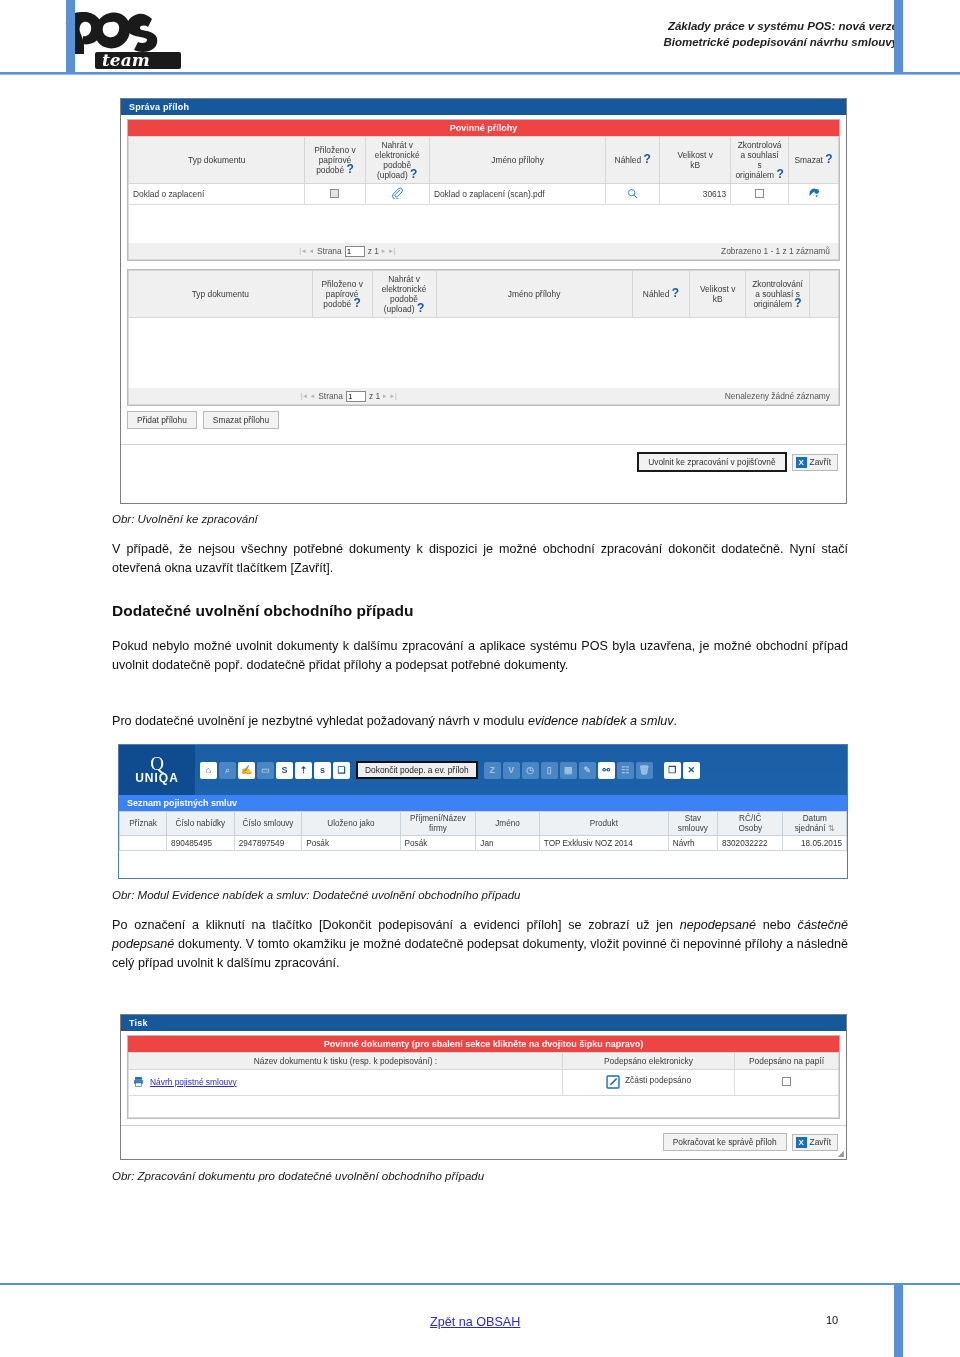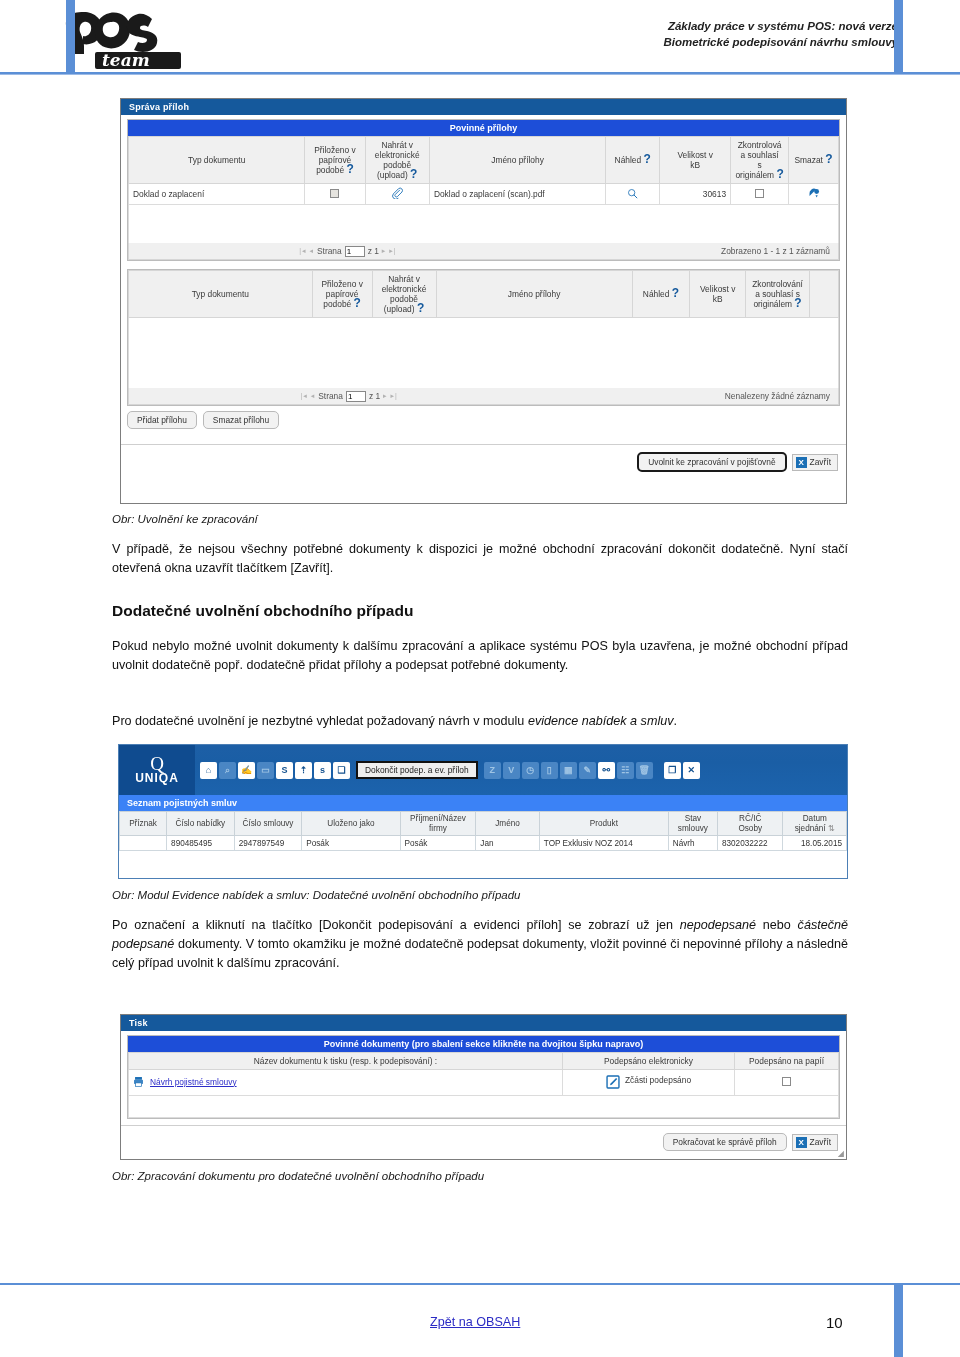--- a/index.html
+++ b/index.html
@@ -28,21 +28,21 @@
   .logo svg { display:block; }
   .hdr-text { position:absolute; right:62px; top:18px; text-align:right;
               font-family:"Liberation Sans", sans-serif; font-style:italic;
               font-size:11.5px; color:#222; line-height:16px; font-weight:600; }
 
   
   .shot { position:absolute; background:#ffffff; border:1px solid #7d7d7d; }
   .titlebar { background:#15599c; color:#fff; font-size:9px; font-weight:bold;
               padding:3px 8px; letter-spacing:.2px; display:flex; align-items:center;
               justify-content:space-between; }
-  .secbar { background:#1d4ed8; color:#fff; font-size:9px; font-weight:bold;
+  .secbar { background:#ef4444; color:#fff; font-size:9px; font-weight:bold;
             text-align:center; padding:3px 4px; }
 
   table.grid { width:100%; border-collapse:collapse; font-size:8.4px; color:#3a3a3a; }
   table.grid th { background:#f0f0f0; border:1px solid #d6d6d6; font-weight:normal;
                   padding:3px 2px; text-align:center; vertical-align:middle; line-height:10px; }
   table.grid td { background:#fff; border:1px solid #dcdcdc; padding:3px 4px;
                   vertical-align:middle; height:17px; }
   .q { color:#15599c; font-weight:bold; font-size:12px; line-height:8px; }
 
   .blankzone { background:#fff; }
@@ -50,21 +50,21 @@
            font-size:8.4px; color:#555; display:flex; align-items:center;
            padding:2px 8px; height:17px; }
   .pager .mid { margin:0 auto; display:flex; align-items:center; gap:3px; }
   .pager .arrows { color:#b2b2b2; letter-spacing:1px; font-size:7px; }
   .pager input { width:20px; height:11px; font-size:8px; border:1px solid #888;
                  padding:0 1px; background:#fff; }
   .pager .right { margin-left:auto; }
 
   .btnrow { padding:5px 6px 7px 6px; display:flex; gap:6px; background:#fff; }
   .btn { background:#f2f2f2; border:1px solid #b9b9b9; font-size:8.4px; color:#333;
-         padding:3px 9px; border-radius:5px; }
+         padding:3px 9px; border-radius:0; }
   .btn.dark { border:2px solid #1a1a1a; }
   .footrow { border-top:1px solid #cfcfcf; background:#fff; padding:7px 8px;
              display:flex; justify-content:flex-end; align-items:center; gap:5px; }
   .xbtn { display:flex; align-items:center; gap:3px; background:#f2f2f2;
           border:1px solid #b9b9b9; font-size:8.4px; color:#333; padding:2px 6px 2px 3px; }
   .xico { width:11px; height:11px; background:#1b6fb5; color:#fff; font-size:8px;
           font-weight:bold; display:flex; align-items:center; justify-content:center; }
 
   
   .cb { display:inline-block; width:9px; height:9px; border:1px solid #8a8a8a; background:#fff; }
@@ -97,21 +97,21 @@
   .uniqa-title { background:#3b82f6; color:#fff; font-size:9px; font-weight:bold;
                  padding:3px 8px; display:flex; justify-content:space-between; align-items:center; }
   table.u-grid { width:100%; border-collapse:collapse; font-size:8.2px; color:#3c3c3c; }
   table.u-grid th { background:#eef1f3; border:1px solid #c9d2d8; font-weight:normal;
                     padding:2px 2px; text-align:center; line-height:9.5px; vertical-align:middle; }
   table.u-grid td { background:#fff; border:1px solid #cfd8de; padding:2px 4px; height:15px;
                     color:#333; }
 
   a.link { color:#2c2cc8; }
   .footer-link { position:absolute; font-size:12.6px; color:#2b2bc4; text-decoration:underline; }
-  .footer-page { position:absolute; font-size:15px; color:#111; }
+  .footer-page { position:absolute; font-size:11px; color:#111; }
 </style>
 </head>
 <body>
 
 <div class="header">
   <div class="logo">
     <svg viewBox="0 0 130 64" width="130" height="64" aria-hidden="true">
       <g fill="#1a1a1a">
         <path d="M6 8 C4 10 3 16 5 22 C7 28 10 32 10 38 L10 46 L22 46 L22 38 C22 33 20 29 18 24 C17 20 18 15 22 14 C27 13 30 17 29 22 C28 27 24 29 21 28 L21 36 C30 38 39 32 40 22 C41 11 32 4 22 4 C15 4 9 5 6 8 Z"></path>
         <path d="M48 5 C38 7 32 16 33 26 C34 36 43 42 53 40 C63 38 69 29 68 19 C67 9 58 3 48 5 Z M50 14 C55 13 58 17 57 22 C56 27 52 30 47 29 C42 28 40 24 41 19 C42 15 46 14 50 14 Z"></path>

